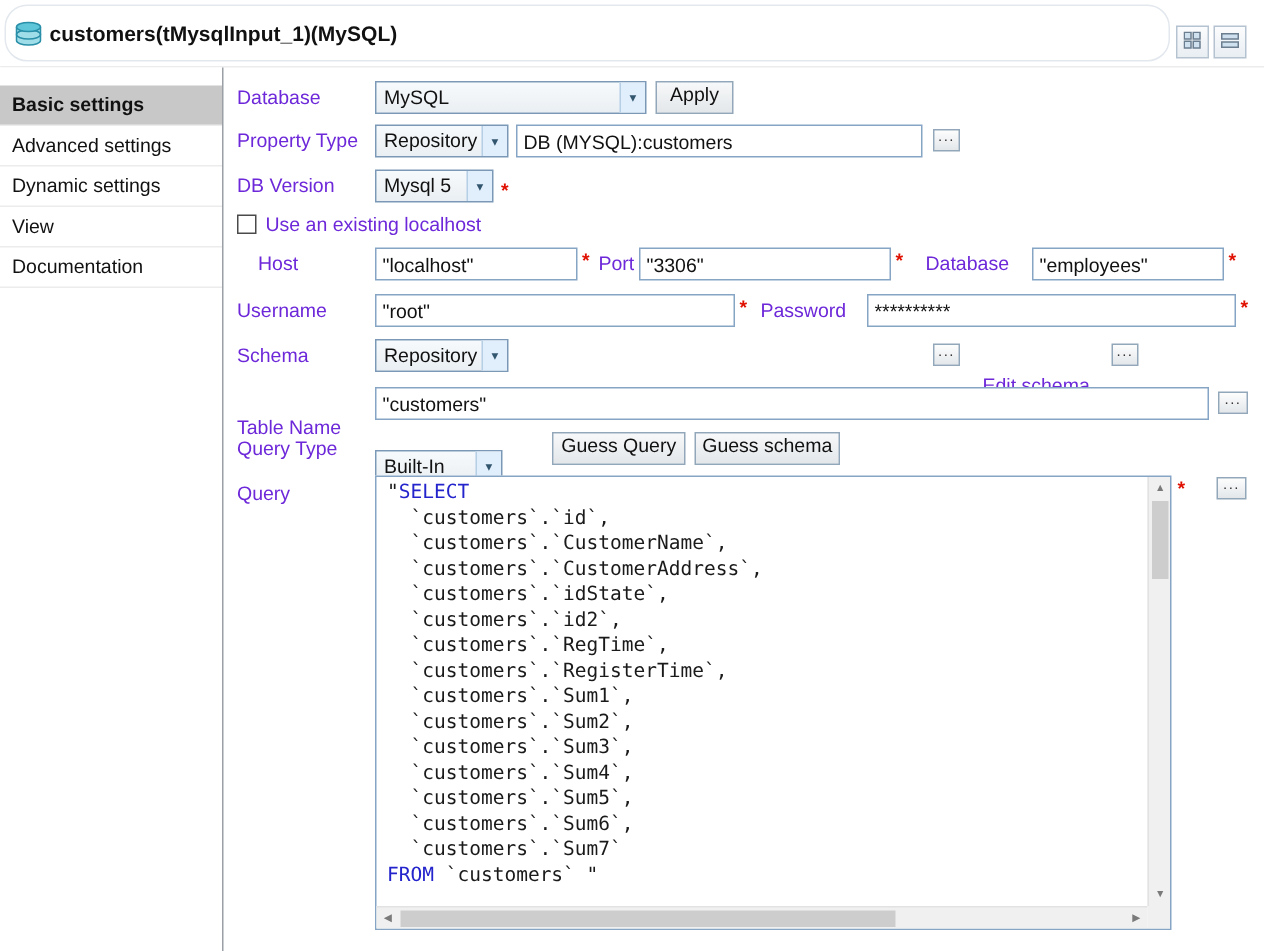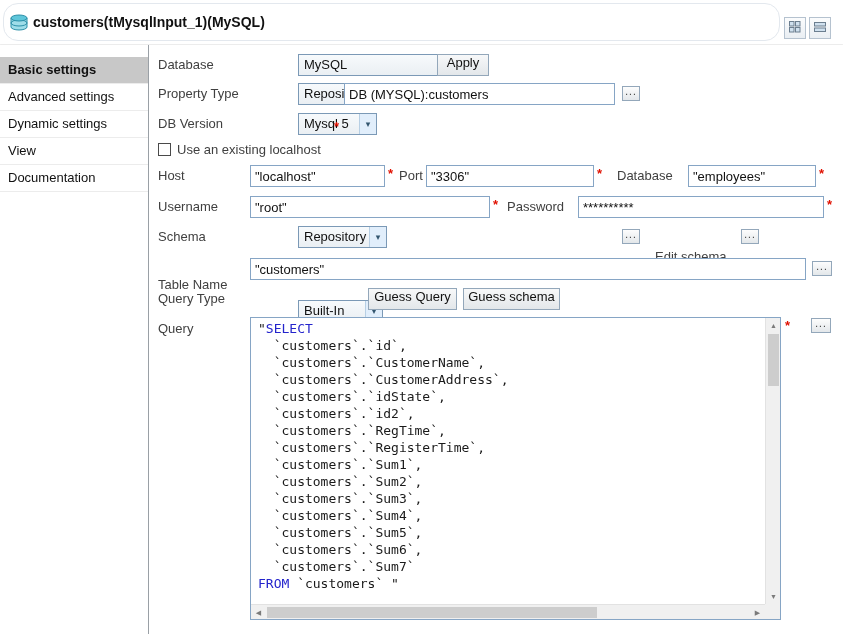--- a/index.html
+++ b/index.html
@@ -1,27 +1,27 @@
 <!DOCTYPE html>
 <html style="--kw: #2424cc; --req: #e01000; --sel: #c8c8c8;"><head>
 <meta charset="utf-8">
 <style>
   * { margin:0; padding:0; box-sizing:border-box; }
   html,body { background:#fff; }
   body { font-family:"Liberation Sans",sans-serif; font-size:13px; color:#111; }
   #app { position:relative; width:843px; height:634px; background:#fff; overflow:hidden; }
   .abs { position:absolute;border-radius:15px; }
-  .label { line-height:22px; white-space:nowrap; color:#404040; }
+  .label { line-height:22px; white-space:nowrap; color:#6d28d9; }
   .tfield {
     position:absolute; height:22px; border:1px solid #86a5c5; background:#fff;
     font:13px "Liberation Sans",sans-serif; padding:0 4px; color:#111;
   }
   .dropdown {
     position:absolute; height:22px; border:1px solid #7b99b6;
-    background:linear-gradient(#f7fafc,#eaeff3); display:flex; align-items:stretch; cursor:default;margin-left:48px;
+    background:linear-gradient(#f7fafc,#eaeff3); display:flex; align-items:stretch; cursor:default;
   }
   .dd-text { flex:1; padding:0 5px; line-height:20px; white-space:nowrap; overflow:hidden; }
   .dd-arrow {
     width:17px; text-align:center; font-size:9px; line-height:20px; color:#33566f;
     background:#e1eefb; border-left:1px solid #b7cfe4;
   }
   .btn {
     position:absolute; height:22px; border:1px solid #93a7ba;
     background:linear-gradient(#f7f8f9,#e3e7ea); text-align:center; line-height:20px;
     font:13px "Liberation Sans",sans-serif; color:#111; cursor:default; white-space:nowrap;
@@ -121,21 +121,21 @@
   <div class="abs label" style="left:158px;top:113px;">DB Version</div>
   <div class="dropdown" style="left:250px;top:113px;width:79px;">
     <span class="dd-text">Mysql 5</span>
     <span class="dd-arrow">▾</span>
   </div>
   <div class="req" style="left:334px;top:119px;">*</div>
 
   <input type="checkbox" style="left: 158px; top: 143px;">
   <div class="abs label" style="left:177px;top:139px;">Use an existing localhost</div>
 
-  <div class="abs label" style="left:158px;top:165px;">Host</div>
+  <div class="abs label" style="left:172px;top:165px;">Host</div>
   <input class="tfield" style="left: 250px; top: 165px; width: 135px;" spellcheck="false" value="&quot;localhost&quot;">
   <div class="req" style="left:388px;top:166px;">*</div>
   <div class="abs label" style="left:399px;top:165px;">Port</div>
   <input class="tfield" style="left: 426px; top: 165px; width: 168px;" spellcheck="false" value="&quot;3306&quot;">
   <div class="req" style="left:597px;top:166px;">*</div>
   <div class="abs label" style="left:617px;top:165px;">Database</div>
   <input class="tfield" style="left: 688px; top: 165px; width: 128px;" spellcheck="false" value="&quot;employees&quot;">
   <div class="req" style="left:819px;top:166px;">*</div>
 
   <div class="abs label" style="left:158px;top:196px;">Username</div>

